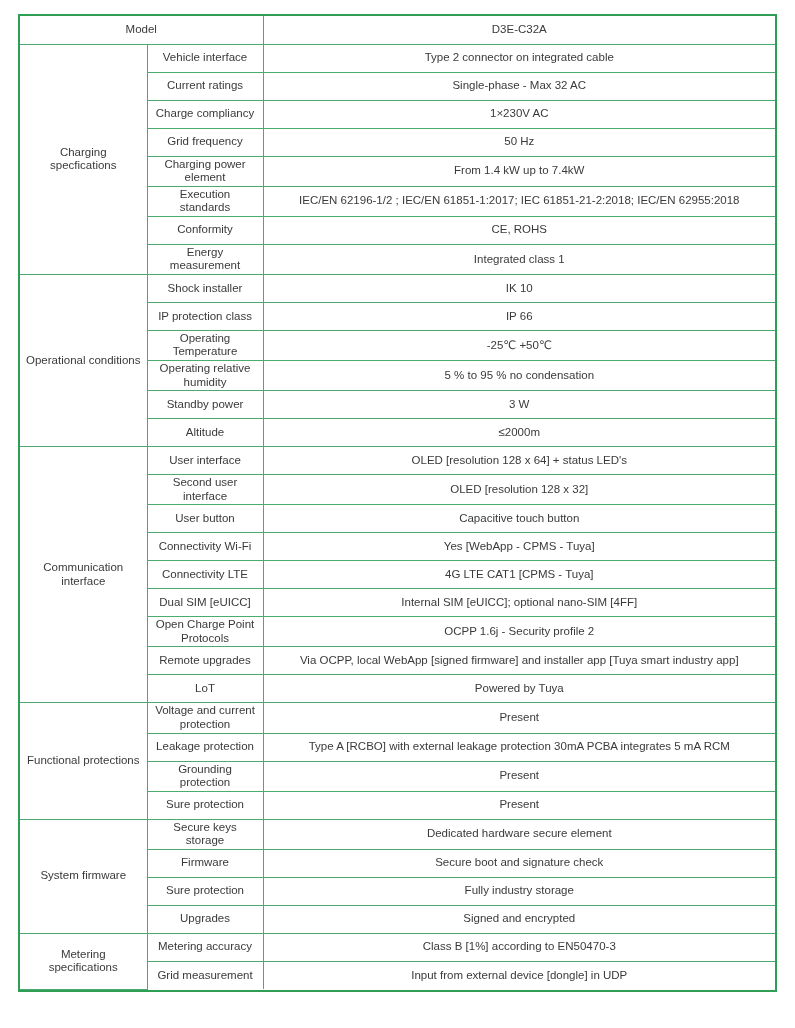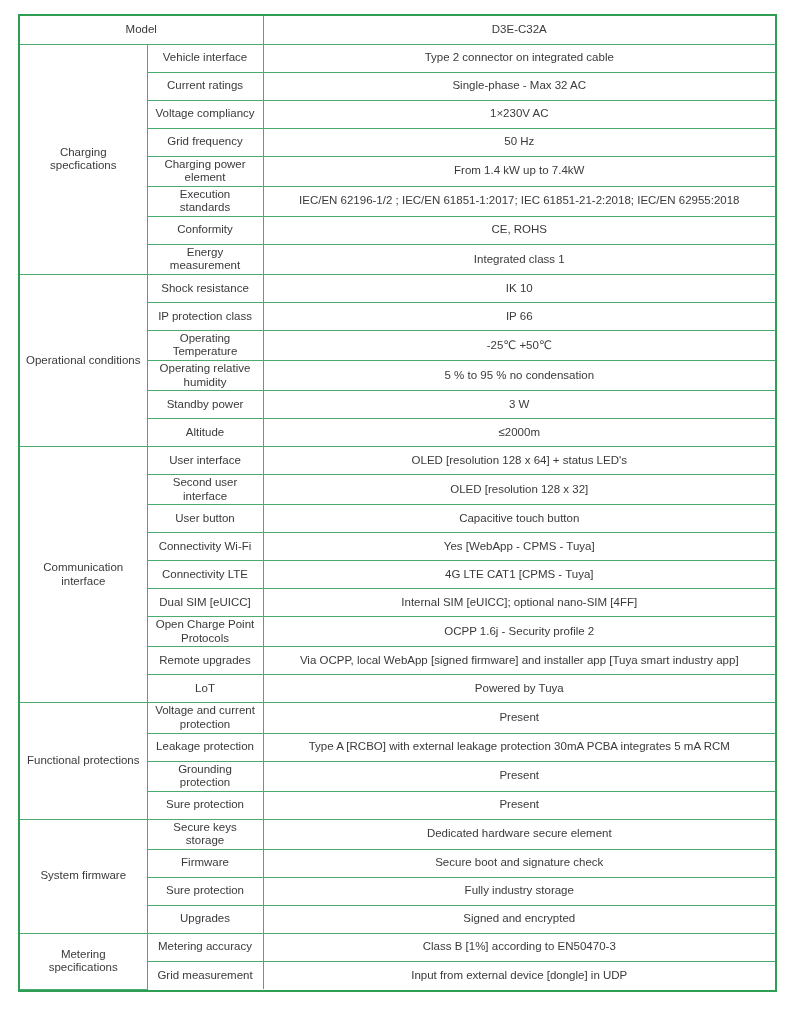--- a/index.html
+++ b/index.html
@@ -72,21 +72,21 @@
         <tr>
           <td class="group-cell" rowspan="8">Charging specfications</td>
           <td class="label-cell">Vehicle interface</td>
           <td class="value-cell">Type 2 connector on integrated cable</td>
         </tr>
         <tr>
           <td class="label-cell">Current ratings</td>
           <td class="value-cell">Single-phase - Max 32 AC</td>
         </tr>
         <tr>
-          <td class="label-cell">Voltage compliancy</td>
+          <td class="label-cell">Charge compliancy</td>
           <td class="value-cell">1×230V AC</td>
         </tr>
         <tr>
           <td class="label-cell">Grid frequency</td>
           <td class="value-cell">50 Hz</td>
         </tr>
         <tr>
           <td class="label-cell">Charging power element</td>
           <td class="value-cell">From 1.4 kW up to 7.4kW</td>
         </tr>
@@ -97,21 +97,21 @@
         <tr>
           <td class="label-cell">Conformity</td>
           <td class="value-cell">CE, ROHS</td>
         </tr>
         <tr>
           <td class="label-cell">Energy measurement</td>
           <td class="value-cell">Integrated class 1</td>
         </tr>
         <tr>
           <td class="group-cell" rowspan="6">Operational conditions</td>
-          <td class="label-cell">Shock resistance</td>
+          <td class="label-cell">Shock installer</td>
           <td class="value-cell">IK 10</td>
         </tr>
         <tr>
           <td class="label-cell">IP protection class</td>
           <td class="value-cell">IP 66</td>
         </tr>
         <tr>
           <td class="label-cell">Operating Temperature</td>
           <td class="value-cell">-25℃ +50℃</td>
         </tr>

